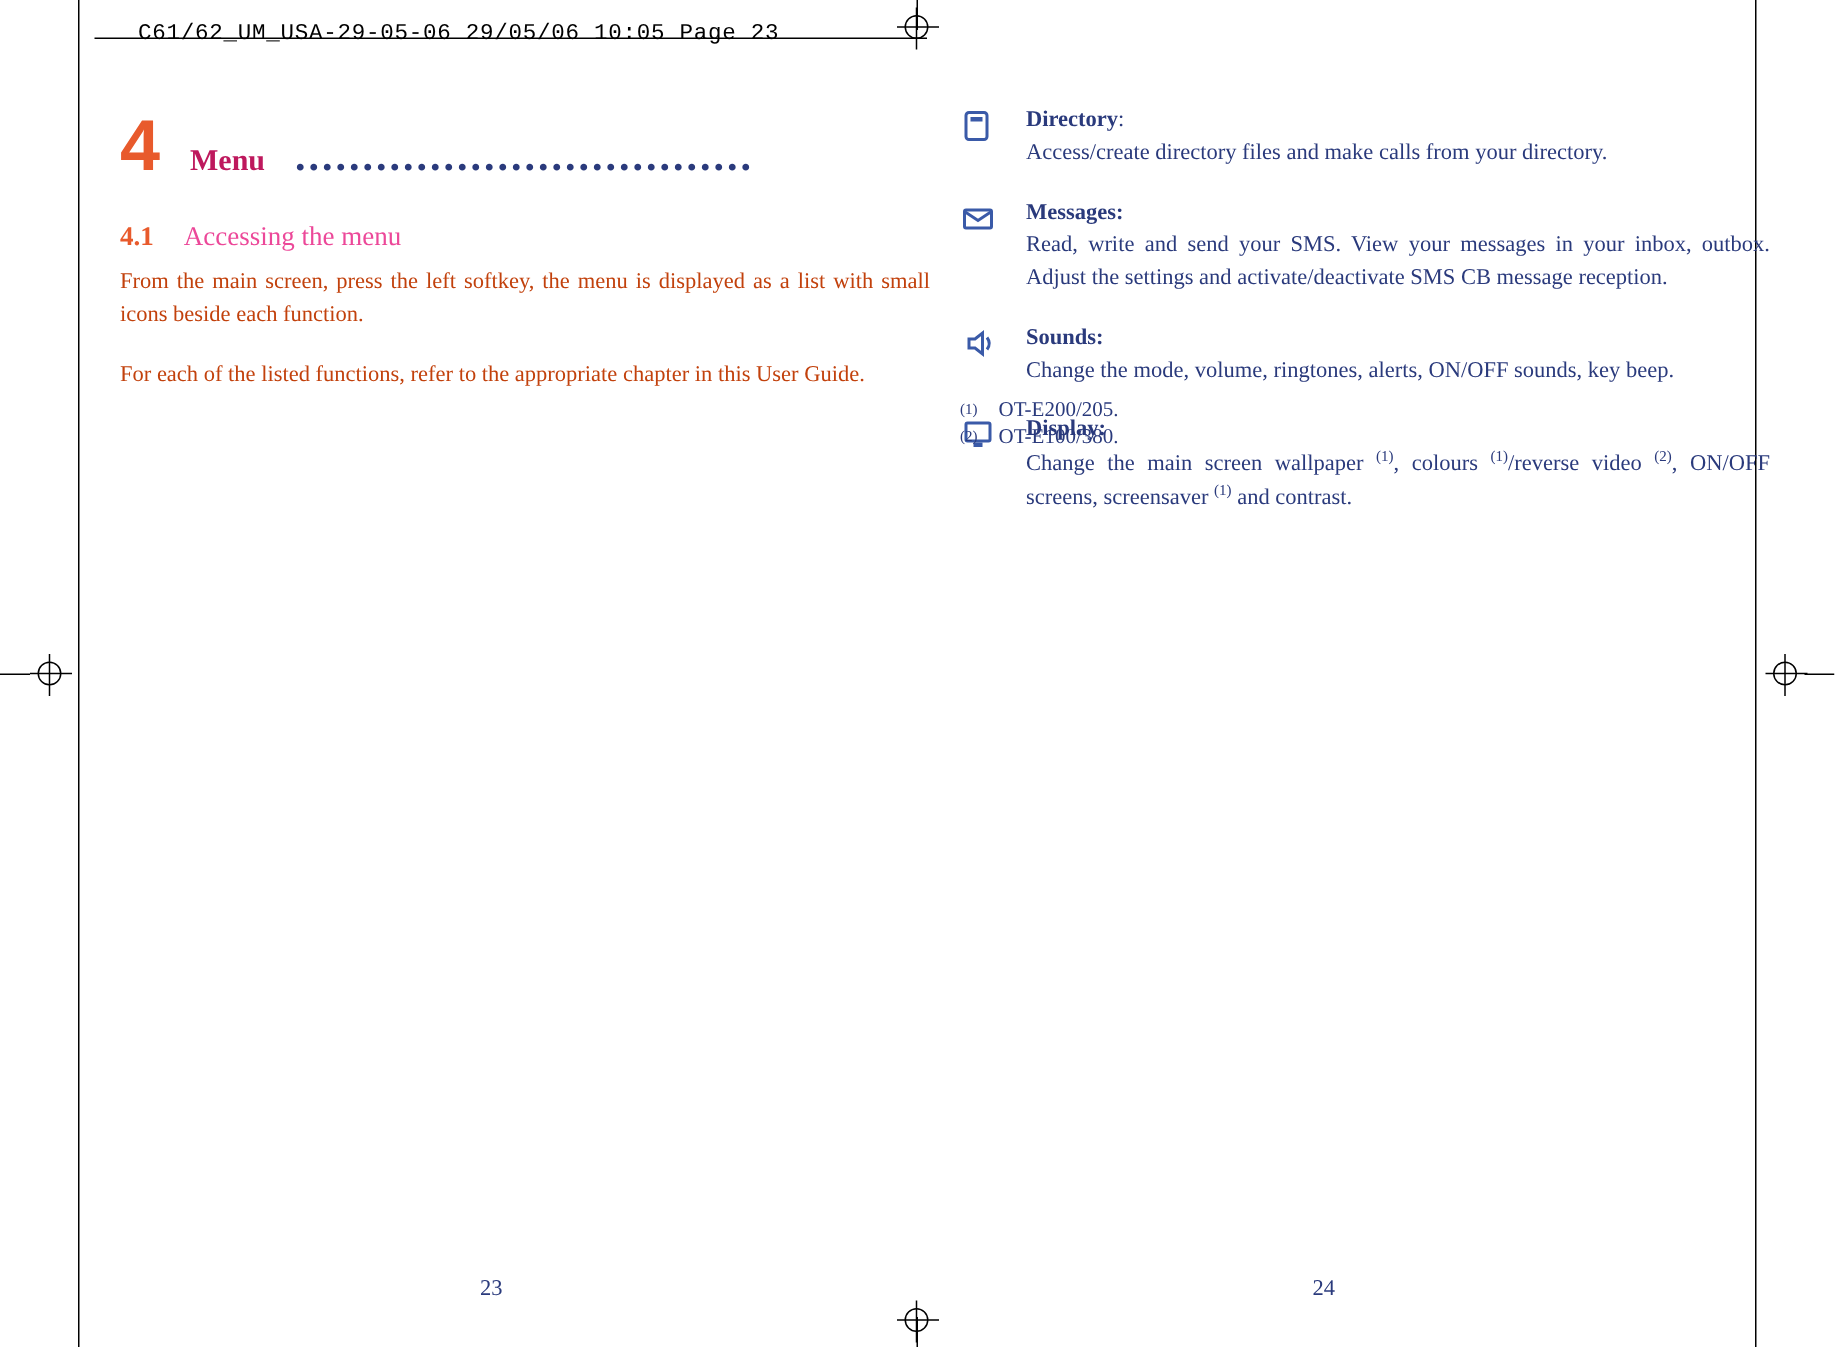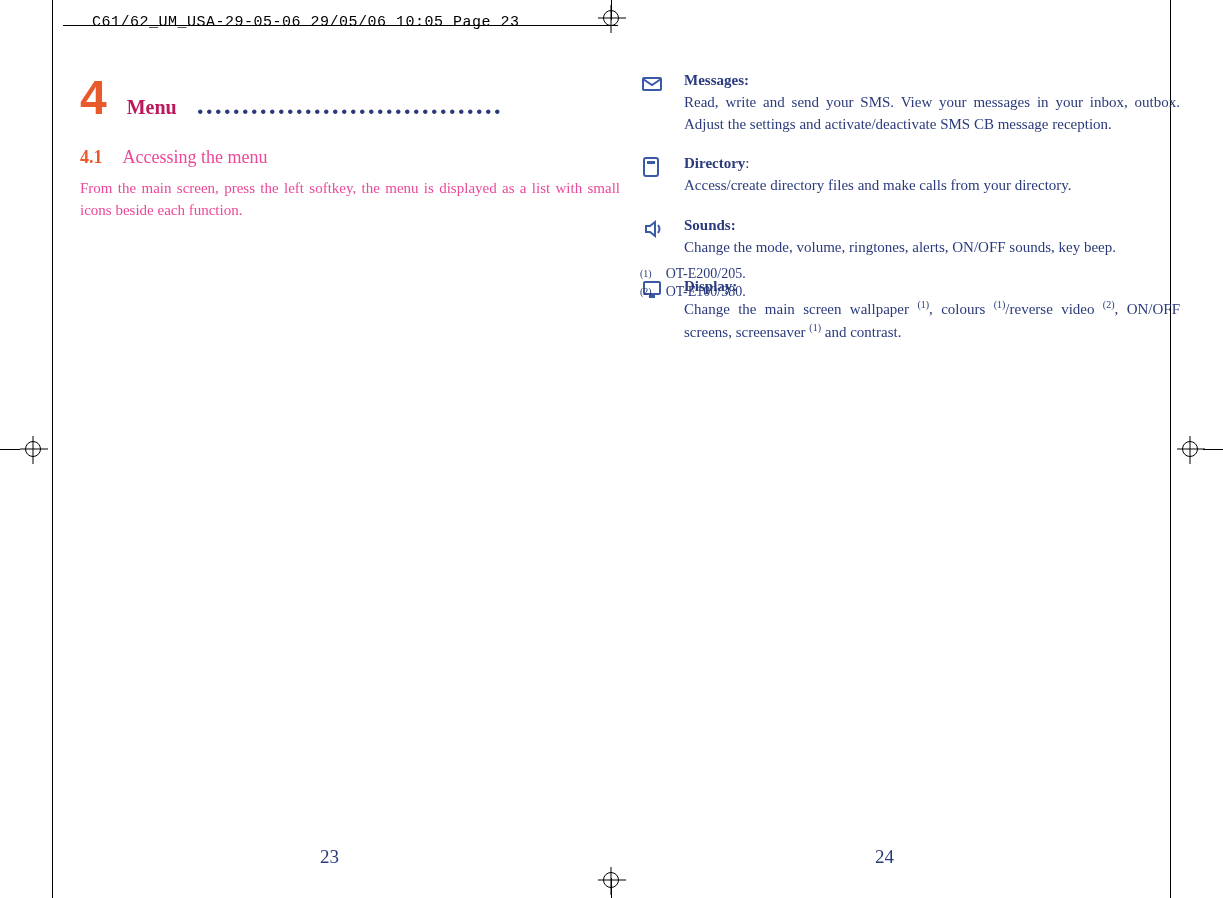--- a/index.html
+++ b/index.html
@@ -43,33 +43,33 @@
 
   .chapter-row { display:flex; align-items:baseline; gap:20px; margin-bottom:22px; white-space:nowrap; overflow:hidden;}
   .chapter-num { font-size: 48px; font-weight: bold; color: #e85a2c; font-family: Arial, sans-serif;}
   .chapter-title { font-size: 20px; font-weight: bold; color: #be185d; }
   .dots { font-size: 28px; font-weight:bold; color:#2a3a7c; letter-spacing:2px;}
 
   .section-row { display:flex; gap:20px; margin-bottom:10px; align-items:center;}
   .section-num { font-size: 18px; font-weight: bold; color: #e85a2c; }
   .section-title { font-size: 18px; font-weight: normal; color: #ec4899;}
 
-  .para { font-size: 15px; line-height: 1.45; color: #ec4899; margin-bottom: 18px; text-align: justify;}
+  .para { font-size: 15px; line-height: 1.45; color: #c2410c; margin-bottom: 18px; text-align: justify;}
 
   .item { display:flex; gap:20px; margin-bottom:18px; align-items:flex-start;}
   .item .icon { flex: 0 0 24px; height:24px; margin-top:2px;}
   .item .txt { flex:1; font-size:15px; line-height:1.45; color:#2a3a7c; text-align:justify;}
   .item .txt b { font-weight:bold;}
   .sup { font-size:10px; vertical-align: super;}
 
   .footnotes { position:absolute; bottom:60px; left:0; font-size:14px; color:#2a3a7c;}
   .footnotes .fn { display:flex; gap:14px; margin-bottom:2px;}
   .footnotes .fn .mk { font-size:10px; padding-top:2px;}
 
-  .pagenum { position:absolute; bottom:30px; font-size:19px; color:#2a3a7c;}
+  .pagenum { position:absolute; bottom:30px; font-size:15px; color:#2a3a7c;}
   .pagenum.left { left: 320px;}
   .pagenum.right { left: 875px;}
 
   .kicon { display:inline-block; width:18px; height:10px; border:1px solid #6a8ac4; background:#dce5f4; border-radius:2px; vertical-align:middle;}
   
   svg { display:block; }
 </style>
 </head>
 <body>
 
@@ -92,47 +92,48 @@
     <span class="chapter-title">Menu</span>
     <span class="dots">..................................</span>
   </div>
 
   <div class="section-row">
     <span class="section-num">4.1</span>
     <span class="section-title">Accessing the menu</span>
   </div>
   <p class="para">From the main screen, press the left softkey, the menu is displayed as a list with small icons beside each function.</p>
 
+  <p class="para">For each of the listed functions, refer to the appropriate chapter in this User Guide.</p>
 </div>
 
 <div class="page right">
+
+  <div class="item">
+    <div class="icon">
+      <svg viewBox="0 0 24 24">
+          <rect x="4" y="3" width="14" height="18" rx="2" fill="none" stroke="#3a5aa8" stroke-width="2"></rect>
+          <rect x="7" y="6" width="8" height="3" fill="#3a5aa8"></rect>
+        </svg>
+    </div>
+    <div class="txt">
+      <b><span>Directory</span></b><span>:</span><br>
+      <span>Access/create directory files and make calls from your directory.</span>
+    </div>
+  </div>
 
   <div class="item">
     <div class="icon">
       <svg viewBox="0 0 24 24">
           <rect x="3" y="6" width="18" height="12" rx="1" fill="none" stroke="#3a5aa8" stroke-width="2"></rect>
           <path d="M3 7 L12 13 L21 7" fill="none" stroke="#3a5aa8" stroke-width="2"></path>
         </svg>
     </div>
     <div class="txt">
       <b>Messages:</b><br>
       <span>Read, write and send your SMS. View your messages in your inbox, outbox. Adjust the settings and activate/deactivate SMS CB message reception.</span>
-    </div>
-  </div>
-
-  <div class="item">
-    <div class="icon">
-      <svg viewBox="0 0 24 24">
-          <rect x="4" y="3" width="14" height="18" rx="2" fill="none" stroke="#3a5aa8" stroke-width="2"></rect>
-          <rect x="7" y="6" width="8" height="3" fill="#3a5aa8"></rect>
-        </svg>
-    </div>
-    <div class="txt">
-      <b><span>Directory</span></b><span>:</span><br>
-      <span>Access/create directory files and make calls from your directory.</span>
     </div>
   </div>
 
   <div class="item">
     <div class="icon">
       <svg viewBox="0 0 24 24">
           <path d="M6 9 H10 L15 5 V19 L10 15 H6 Z" fill="none" stroke="#3a5aa8" stroke-width="2"></path>
           <path d="M18 8 Q21 12 18 16" fill="none" stroke="#3a5aa8" stroke-width="2"></path>
         </svg>
     </div>

